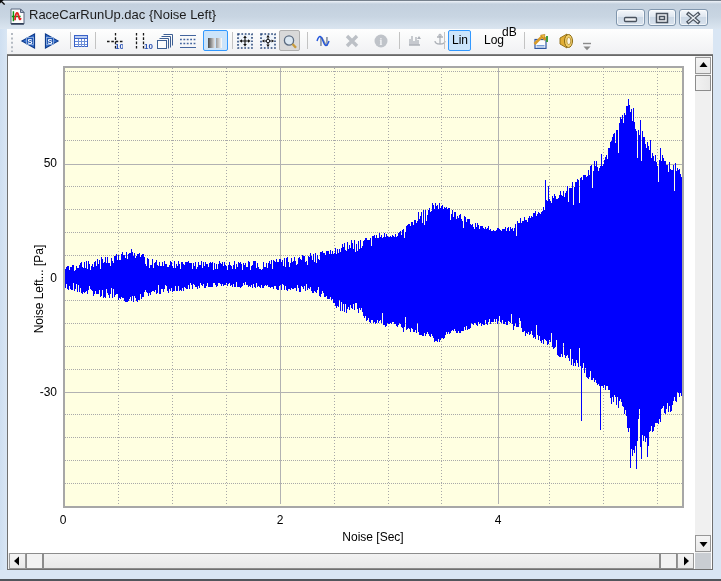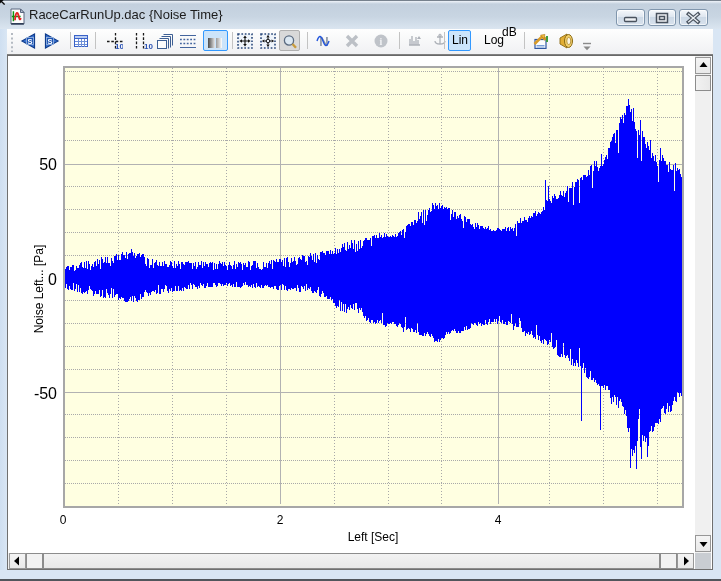--- a/index.html
+++ b/index.html
@@ -20,21 +20,21 @@
   background:linear-gradient(180deg,#f5f8fb 0,#dfe7f0 45%,#cdd9e6 50%,#d8e2ed 100%);
   box-shadow:inset 0 0 0 1px rgba(255,255,255,.65)}
 
 #toolbar{position:absolute;left:7px;top:29px;width:706px;height:25px;background:linear-gradient(180deg,#fefefe,#f0f1f3)}
 #toolbar-border{position:absolute;left:7px;top:54px;width:706px;height:2px;background:linear-gradient(180deg,#8a8a8a,#5e5e5e)}
 .tsep{position:absolute;top:32px;width:1px;height:17px;background:#c3c3c3}
 .tbtn-sel{position:absolute;border:1px solid #3399ff;background:#cce4fa;border-radius:2px}
 .ttext{position:absolute;top:3px;font-size:12px;color:#000;line-height:17px}
 
 #plot{position:absolute;left:63px;top:66px}
-.ylab{position:absolute;font-size:16px;color:#000;text-align:right;width:30px}
+.ylab{position:absolute;font-size:12px;color:#000;text-align:right;width:30px}
 .xlab{position:absolute;font-size:12px;color:#000;text-align:center;width:20px}
 #ytitle{position:absolute;left:-9px;top:282px;width:96px;font-size:12px;color:#000;
   transform:rotate(-90deg);transform-origin:48px 7px;text-align:center;white-space:nowrap}
 #xtitle{position:absolute;left:323px;top:530px;width:100px;text-align:center;font-size:12px;color:#000}
 
 .sb{position:absolute;background:#f0f0f0}
 .sbtn{position:absolute;background:linear-gradient(180deg,#f4f4f4,#e9e9e9);border:1px solid #979797}
 .sbtn svg{display:block}
 #vthumb{position:absolute;background:linear-gradient(90deg,#f2f2f2,#e8e8e8);border:1px solid #8c8c8c}
 #hthumb{position:absolute;background:linear-gradient(180deg,#f2f2f2,#e8e8e8);border:1px solid #8c8c8c}
@@ -49,21 +49,21 @@
 <div id="botline"></div>
 <div id="client"></div>
 
 <svg class="abs" style="left:9px;top:8px" width="17" height="18" viewBox="0 0 17 18">
  <path d="M2 1h9.5l3.5 3.5V16H2z" fill="#fdfdfd" stroke="#5a6880" stroke-width="1"></path>
  <path d="M11.5 1l3.5 3.5h-3.5z" fill="#b8c4d6" stroke="#5a6880" stroke-width="1"></path>
  <rect x="2.2" y="15" width="12.6" height="1.6" fill="#2e3d56"></rect>
  <path d="M4.4 3.2v10M2.8 8.4h8.8" stroke="#0c9412" stroke-width="1.5" fill="none"></path>
  <path d="M6 12.2C6.5 4.6 8.3 3.2 9.3 6.8c.9 3.2 1.4 6.4 2.6 3.4" stroke="#e42222" stroke-width="1.8" fill="none"></path>
 </svg>
-<div id="title-text">RaceCarRunUp.dac {Noise Time}</div>
+<div id="title-text">RaceCarRunUp.dac {Noise Left}</div>
 
 <div class="capbtn" style="left:616px;width:29px"></div>
 <div class="capbtn" style="left:648px;width:28px"></div>
 <div class="capbtn" style="left:679px;width:29px"></div>
 <svg class="abs" style="left:616px;top:9px" width="29" height="17">
     <rect x="8.5" y="8.5" width="12" height="4" rx="1" fill="#eef1f4" stroke="#49525e" stroke-width="1.3"></rect>
   </svg>
 <svg class="abs" style="left:648px;top:9px" width="28" height="17">
     <rect x="8.5" y="4.5" width="11" height="9" fill="#eef1f4" stroke="#49525e" stroke-width="1.5"></rect>
     <rect x="11.5" y="7.5" width="5" height="3" fill="#eef1f4" stroke="#49525e" stroke-width="1.5"></rect>
@@ -199,26 +199,26 @@
  <g transform="translate(-63,-66)">
   <path d="M65 140.6H682M65 117.7H682M65 94.8H682M65 71.9H682M65 186.4H682M65 209.3H682M65 232.2H682M65 255.1H682M65 300.4H682M65 323.3H682M65 346.2H682M65 369.1H682M65 414.9H682M65 437.8H682M65 460.7H682M65 483.6H682" stroke="#a9a9a9" stroke-width="1" stroke-dasharray="1 1" fill="none" shape-rendering="crispEdges"></path>
   <path d="M118.8 68V504M172.6 68V504M226.4 68V504M334.2 68V504M388.0 68V504M441.9 68V504M549.6 68V504M603.4 68V504M657.3 68V504" stroke="#a9a9a9" stroke-width="1" stroke-dasharray="1 2" fill="none" shape-rendering="crispEdges"></path>
   <path d="M65 164H682M65 278H682M65 392H682M280 68V504M498 68V504" stroke="#b2b2b2" stroke-width="1" fill="none" shape-rendering="crispEdges"></path>
   <path d="M65 269V288M66 267V284M67 266V289M68 266V290M69 270V286M70 267V289M71 267V290M72 265V290M73 265V283M74 271V291M75 270V289M76 266V284M77 268V292M78 268V285M79 265V292M80 263V288M81 262V293M82 267V294M83 268V292M84 262V293M85 268V292M86 261V291M87 269V294M88 261V290M89 264V286M90 270V289M91 266V290M92 264V291M93 267V296M94 262V294M95 261V291M96 266V294M97 259V294M98 264V294M99 260V290M100 269V297M101 257V296M102 259V290M103 263V298M104 262V297M105 257V298M106 263V289M107 257V293M108 263V295M109 263V298M110 266V294M111 258V288M112 261V298M113 263V289M114 256V297M115 256V295M116 254V294M117 260V294M118 255V300M119 260V298M120 260V299M121 254V297M122 252V298M123 255V298M124 255V301M125 258V302M126 252V302M127 259V302M128 254V301M129 253V299M130 253V297M131 249V301M132 252V296M133 256V302M134 253V296M135 258V298M136 256V301M137 254V302M138 254V300M139 253V300M140 257V294M141 255V299M142 254V297M143 254V297M144 257V292M145 264V290M146 266V292M147 258V293M148 259V296M149 268V293M150 265V295M151 265V292M152 259V291M153 268V291M154 263V292M155 262V290M156 260V294M157 265V293M158 266V285M159 262V294M160 266V294M161 266V289M162 262V289M163 266V292M164 261V289M165 264V285M166 264V286M167 267V291M168 267V293M169 265V289M170 261V291M171 262V288M172 266V292M173 268V291M174 261V291M175 268V286M176 264V291M177 266V291M178 261V286M179 264V291M180 269V290M181 262V291M182 262V288M183 264V291M184 265V287M185 262V288M186 262V289M187 262V289M188 261V285M189 263V289M190 263V283M191 263V285M192 269V289M193 263V284M194 266V285M195 262V287M196 269V287M197 267V289M198 262V286M199 265V288M200 265V283M201 261V285M202 268V286M203 262V284M204 266V288M205 262V288M206 264V286M207 264V283M208 267V287M209 263V287M210 262V287M211 263V287M212 262V287M213 270V283M214 263V283M215 269V285M216 264V287M217 269V286M218 264V283M219 261V283M220 263V284M221 264V286M222 262V284M223 266V286M224 262V285M225 265V285M226 266V283M227 270V286M228 265V284M229 262V283M230 265V286M231 266V285M232 269V287M233 265V284M234 261V287M235 269V287M236 264V282M237 267V287M238 262V287M239 263V287M240 262V288M241 264V287M242 270V286M243 263V283M244 265V285M245 263V282M246 267V285M247 267V285M248 261V287M249 262V286M250 270V287M251 266V285M252 265V288M253 261V284M254 261V287M255 261V288M256 268V283M257 263V287M258 267V286M259 269V287M260 269V288M261 270V285M262 269V288M263 262V288M264 267V286M265 267V285M266 263V286M267 268V285M268 263V287M269 261V287M270 264V288M271 260V287M272 269V287M273 260V289M274 261V286M275 262V286M276 259V289M277 262V290M278 262V290M279 259V286M280 259V285M281 262V290M282 260V284M283 266V285M284 258V290M285 267V286M286 258V290M287 257V291M288 262V289M289 267V289M290 263V290M291 258V288M292 262V289M293 261V289M294 257V288M295 261V288M296 265V291M297 264V285M298 258V288M299 257V292M300 259V292M301 260V286M302 255V287M303 256V289M304 256V286M305 262V291M306 261V284M307 265V290M308 256V288M309 257V289M310 253V287M311 256V291M312 260V293M313 254V293M314 262V291M315 253V292M316 263V293M317 255V290M318 259V287M319 260V296M320 252V297M321 252V294M322 251V291M323 253V293M324 253V297M325 255V297M326 251V296M327 251V299M328 251V299M329 254V299M330 250V297M331 254V300M332 251V299M333 254V303M334 253V303M335 248V306M336 254V308M337 249V306M338 253V307M339 249V300M340 252V311M341 248V302M342 244V311M343 247V304M344 243V312M345 250V304M346 251V313M347 242V309M348 249V307M349 245V310M350 248V305M351 240V308M352 243V309M353 249V304M354 240V310M355 252V303M356 244V303M357 251V309M358 241V313M359 249V308M360 240V310M361 248V308M362 246V312M363 241V316M364 240V318M365 238V316M366 238V321M367 240V320M368 240V318M369 240V322M370 238V323M371 246V320M372 236V320M373 236V323M374 235V322M375 238V324M376 235V323M377 238V320M378 238V323M379 233V321M380 237V320M381 235V323M382 238V313M383 237V325M384 233V325M385 237V327M386 234V326M387 236V323M388 237V324M389 237V324M390 236V323M391 237V324M392 235V322M393 236V322M394 237V324M395 234V324M396 237V326M397 236V327M398 233V325M399 232V323M400 231V324M401 235V327M402 230V328M403 229V332M404 238V327M405 232V317M406 226V330M407 225V329M408 224V328M409 224V329M410 226V332M411 222V328M412 222V329M413 225V332M414 220V332M415 220V330M416 223V333M417 221V323M418 212V332M419 219V335M420 216V335M421 212V335M422 223V336M423 210V336M424 225V333M425 210V336M426 221V334M427 215V332M428 210V334M429 208V336M430 212V337M431 211V334M432 203V336M433 205V338M434 209V342M435 203V341M436 206V341M437 205V342M438 209V339M439 203V342M440 208V340M441 206V338M442 205V338M443 209V339M444 207V338M445 208V335M446 207V332M447 209V334M448 208V332M449 208V334M450 220V333M451 214V331M452 210V330M453 217V331M454 212V329M455 212V331M456 219V333M457 216V333M458 218V331M459 215V333M460 214V333M461 219V331M462 221V331M463 228V331M464 216V327M465 217V330M466 222V326M467 219V330M468 219V329M469 219V329M470 224V328M471 225V323M472 224V324M473 227V325M474 229V323M475 223V323M476 227V325M477 223V326M478 225V322M479 229V324M480 226V323M481 226V326M482 226V324M483 228V325M484 229V325M485 227V320M486 229V324M487 228V325M488 226V322M489 230V319M490 229V324M491 231V322M492 231V322M493 230V322M494 231V319M495 231V322M496 230V319M497 228V324M498 228V321M499 229V316M500 230V322M501 231V323M502 229V320M503 229V324M504 229V324M505 227V322M506 231V325M507 228V325M508 227V321M509 231V322M510 227V323M511 229V314M512 228V324M513 231V330M514 228V326M515 224V323M516 236V327M517 221V327M518 223V327M519 223V318M520 218V321M521 223V328M522 221V332M523 221V332M524 217V331M525 220V336M526 220V333M527 222V334M528 218V332M529 216V335M530 218V334M531 216V331M532 217V335M533 213V338M534 213V337M535 211V339M536 216V325M537 214V335M538 212V340M539 213V336M540 214V341M541 212V343M542 211V340M543 207V344M544 210V339M545 180V340M546 200V341M547 201V345M548 186V344M549 199V340M550 201V342M551 203V333M552 196V347M553 198V349M554 194V348M555 196V347M556 199V340M557 199V355M558 198V356M559 195V357M560 191V357M561 195V354M562 196V357M563 191V343M564 197V355M565 193V358M566 191V356M567 186V355M568 202V358M569 188V361M570 188V349M571 188V365M572 182V359M573 205V366M574 187V363M575 182V366M576 182V360M577 179V363M578 180V367M579 203V348M580 178V366M581 177V421M582 180V368M583 175V363M584 175V373M585 175V368M586 177V377M587 176V378M588 170V379M589 175V377M590 166V371M591 165V380M592 188V380M593 171V378M594 161V382M595 166V380M596 161V383M597 167V385M598 171V384M599 168V386M600 166V430M601 154V386M602 166V386M603 164V388M604 160V385M605 157V390M606 155V386M607 159V386M608 148V390M609 148V390M610 142V398M611 141V404M612 137V397M613 134V402M614 133V395M615 143V397M616 130V405M617 130V397M618 153V408M619 123V401M620 117V399M621 119V402M622 115V406M623 123V407M624 113V414M625 115V410M626 106V416M627 106V428M628 99V432M629 105V428M630 112V468M631 109V449M632 121V456M633 108V450M634 122V453M635 129V446M636 131V469M637 158V441M638 130V419M639 135V409M640 120V447M641 161V459M642 131V435M643 137V441M644 137V436M645 144V442M646 148V438M647 142V457M648 146V446M649 150V432M650 140V431M651 158V426M652 153V432M653 156V431M654 161V427M655 155V423M656 162V423M657 166V423M658 182V424M659 160V419M660 148V422M661 161V409M662 155V408M663 158V406M664 161V413M665 161V414M666 165V409M667 165V403M668 172V412M669 162V406M670 169V412M671 170V411M672 170V405M673 165V401M674 191V397M675 163V401M676 171V402M677 168V392M678 170V393M679 169V397M680 174V393M681 177V396" stroke="#0000fe" stroke-width="1" fill="none" shape-rendering="crispEdges"></path>
  </g>
 </svg>
 
 <div class="ylab" style="left:27px;top:156px">50</div>
 <div class="ylab" style="left:27px;top:271px">0</div>
-<div class="ylab" style="left:27px;top:385px">-50</div>
+<div class="ylab" style="left:27px;top:385px">-30</div>
 <div class="xlab" style="left:53px;top:513px">0</div>
 <div class="xlab" style="left:270px;top:513px">2</div>
 <div class="xlab" style="left:488px;top:513px">4</div>
 <div id="ytitle">Noise Left... [Pa]</div>
-<div id="xtitle">Left [Sec]</div>
+<div id="xtitle">Noise [Sec]</div>
 
 <div class="sb" style="left:695px;top:56px;width:16px;height:513px"></div>
 <div class="sbtn" style="left:695px;top:57px;width:16px;height:17px">
     <svg width="15" height="15">
       <path d="M3.5 9l4-5 4 5z" fill="#000"></path>
     </svg>
   </div>
 <div id="vthumb" style="left:695px;top:75px;width:16px;height:16px"></div>
 <div class="sbtn" style="left:695px;top:535px;width:16px;height:17px">
     <svg width="15" height="15">

